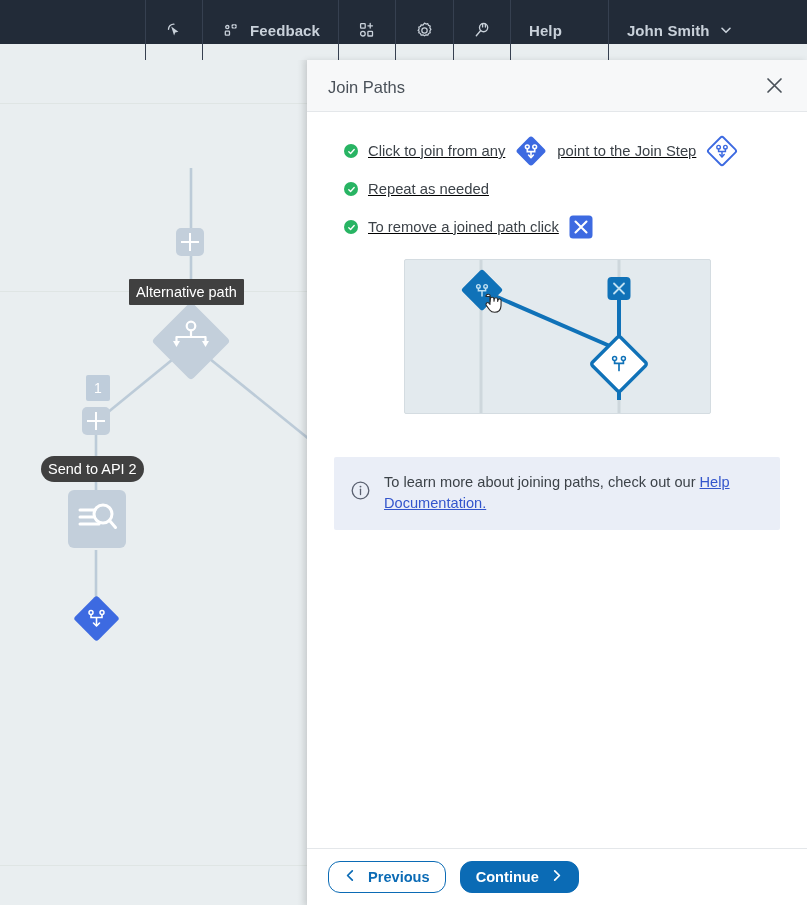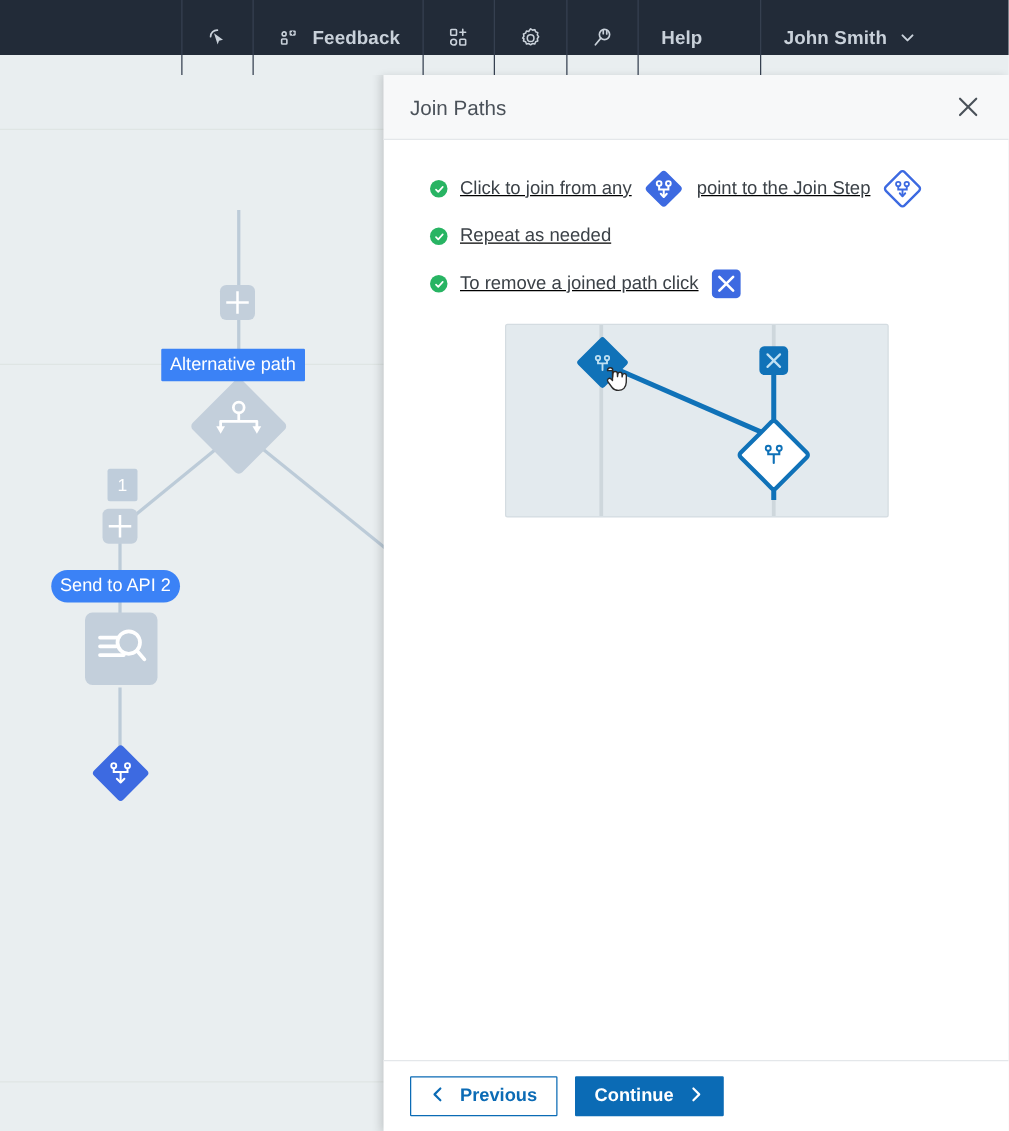--- a/index.html
+++ b/index.html
@@ -78,21 +78,21 @@
 
   .svg-canvas {
     position: absolute;
     top: 0; left: 0;
     width: 320px;
     height: 845px;
   }
 
   .node-label {
     position: absolute;
-    background: #3b82f6;
+    background: #404040;
     color: #ffffff;
     font-size: 14.5px;
     line-height: 22px;
     padding: 2px 7px;
     white-space: nowrap;
     border-radius: 1px;
   }
   .plus-box {
     position: absolute;
     width: 28px; height: 28px;
@@ -230,21 +230,21 @@
     padding: 0 0 0 21px;
     box-sizing: border-box;
     background: #fff;
   }
   .btn {
     display: inline-flex;
     align-items: center;
     gap: 11px;
     height: 32px;
     padding: 0 15px;
-    border-radius: 1px;
+    border-radius: 12px;
     font-size: 14.6px;
     font-weight: bold;
     cursor: pointer;
     box-sizing: border-box;
     white-space: nowrap;
   }
   .btn-secondary {
     background: #ffffff;
     border: 1px solid #0b6bb5;
     color: #0b6bb5;
@@ -482,20 +482,32 @@
           <circle cx="218.4" cy="98.6" r="2" fill="none" stroke="#1072b8" stroke-width="1.5"></circle>
           <path d="M209.6 100.8v2.6h8.8v-2.6M214 103.4v7" fill="none" stroke="#1072b8" stroke-width="1.7" stroke-linecap="round"></path>
         </g>
 
         <g>
           <path d="M81 36.5c0-1.3 1-2.3 2.2-2.3 1.1 0 2 .9 2 2v5.5l.2-2.8c0-1 .8-1.7 1.8-1.7.9 0 1.7.7 1.7 1.7l.1 2.4.3-2c.1-.9.8-1.5 1.7-1.5.9 0 1.6.7 1.6 1.6l.1 2.1.3-1.4c.2-.8.9-1.3 1.7-1.2.8.1 1.4.8 1.4 1.6l-.1 5.4c-.2 3.8-2.6 6.4-6.3 6.4-2.1 0-3.8-.7-5-2.3l-3.4-4.6c-.5-.8-.4-1.8.3-2.4.7-.6 1.7-.5 2.3.2l1.1 1.2V36.5z" fill="#ffffff" stroke="#2b2b2b" stroke-width="1.1" stroke-linejoin="round"></path>
         </g>
       </svg>
     </div>
 
+    <div class="info-box">
+      <span class="info-ico">
+        <svg width="19" height="19" viewBox="0 0 19 19" fill="none" stroke="#5a6070" stroke-width="1.3">
+          <circle cx="9.5" cy="9.5" r="8.3"></circle>
+          <path d="M9.5 8.2v5.4" stroke-linecap="round"></path>
+          <circle cx="9.5" cy="5.6" r="0.95" fill="#5a6070" stroke="none"></circle>
+        </svg>
+      </span>
+      <div class="info-text">
+        <span>To learn more about joining paths, check out our </span><a>Help Documentation.</a>
+      </div>
+    </div>
 
   </div>
 
   <div class="panel-footer">
     <div class="btn btn-secondary">
       <span>
         <svg width="13" height="13" viewBox="0 0 13 13" fill="none" stroke="#0b6bb5" stroke-width="1.7">
           <path d="M8.3 1.8L3.6 6.5l4.7 4.7" stroke-linecap="round" stroke-linejoin="round"></path>
         </svg>
       </span>

